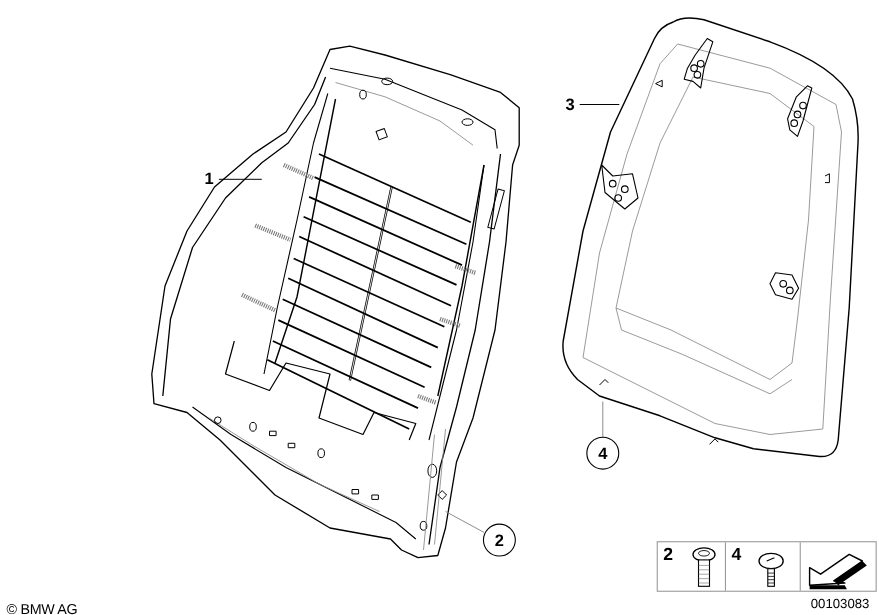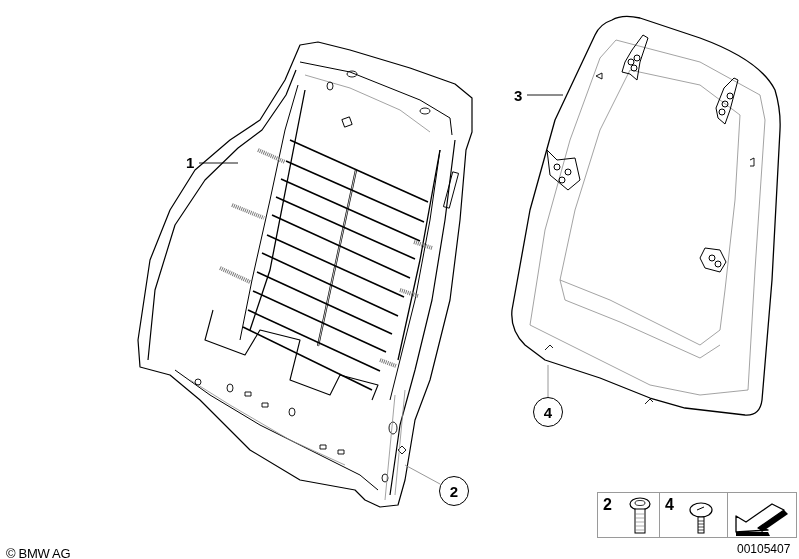--- a/index.html
+++ b/index.html
@@ -175,13 +175,13 @@
   <div class="legend-cell" style="flex:1;">
     <svg width="62" height="40" viewBox="0 0 62 40" style="position:absolute; left:4px; top:3px;">
       <path d="M4 20 L14 26 L40 8 L52 14 L26 32 L36 34 L4 36 Z" fill="#fff" stroke="#000" stroke-width="1.3" stroke-linejoin="round"></path>
       <path d="M52 14 L56 18 L30 36 L26 32 Z" fill="#000"></path>
       <path d="M4 36 L36 36 L38 40 L4 40 Z" fill="#000"></path>
     </svg>
   </div>
 </div>
 
 <div class="copyright">© BMW AG</div>
-<div class="diagram-number">00105407</div>
+<div class="diagram-number">00103083</div>
 
 </body></html>

